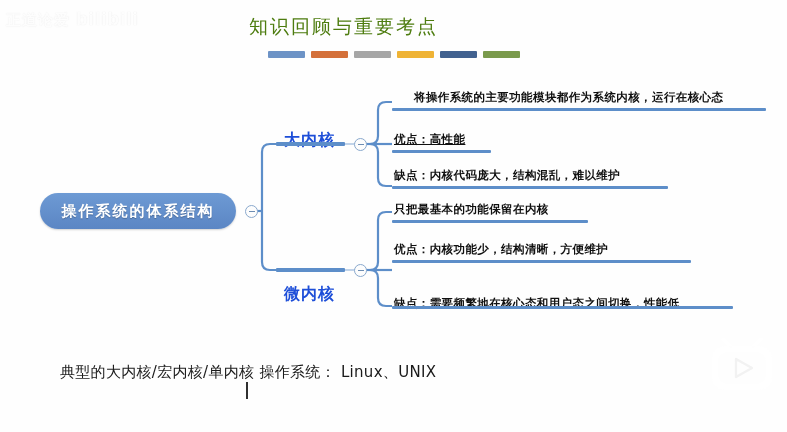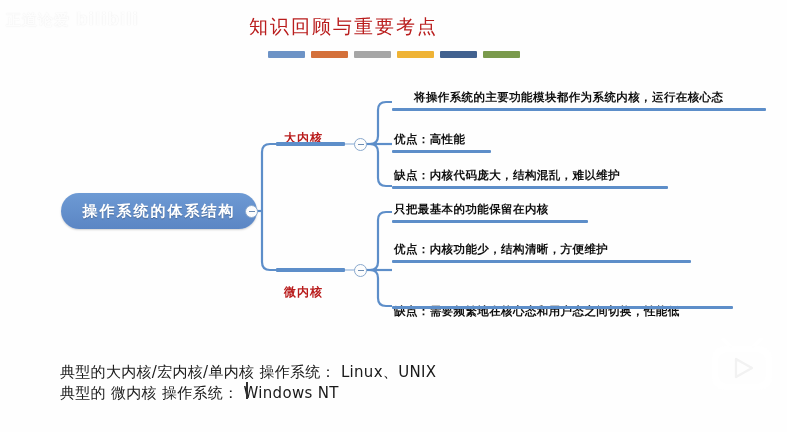--- a/index.html
+++ b/index.html
@@ -44,21 +44,21 @@
   }
 
   
   .title {
     position: absolute;
     left: 0; top: 14px;
     width: 687px;
     text-align: center;
     font-size: 19px;
     font-weight: normal;
-    color: #b91c1c;
+    color: #4d7c0f;
     letter-spacing: 2px;
     font-family: "DejaVu Sans", "Liberation Sans", sans-serif;
   }
   .title-bars {
     position: absolute;
     left: 268px; top: 51px;
     width: 252px;
     height: 8px;
     display: flex;
     gap: 6px;
@@ -71,42 +71,42 @@
 
   
   #map {
     position: absolute;
     left: 0; top: 0;
     width: 787px;
     height: 432px;
   }
   .root-node {
     position: absolute;
-    left: 61px; top: 193px;
+    left: 40px; top: 193px;
     width: 196px; height: 36px;
     background: linear-gradient(180deg,#6d9ad4 0%,#5b86c4 100%);
     border-radius: 18px;
     box-shadow: 0 1px 2px rgba(0,0,0,.18);
     display: flex;
     align-items: center;
     justify-content: center;
   }
   .root-node span {
     color: #ffffff;
     font-size: 15px;
     font-weight: bold;
     letter-spacing: 2px;
     font-family: "DejaVu Sans","Liberation Sans",sans-serif;
     text-shadow: 0 1px 1px rgba(0,0,0,.25);
   }
 
   .branch-label {
     position: absolute;
-    font-size: 12px;
-    color: #b91c1c;
+    font-size: 16px;
+    color: #1d4ed8;
     font-weight: bold;
     letter-spacing: 1px;
     font-family: Liberation Serif, serif;
     white-space: nowrap;
   }
   .branch-underline {
     position: absolute;
     height: 4px;
     background: #5d8ec9;
     border-radius: 1px;
@@ -209,37 +209,36 @@
   <div class="branch-underline" style="left:276px; top:142px; width:69px;"></div>
   <div class="collapse" style="left:354px; top:138px;"></div>
 
   <div class="branch-label" style="left:284px; top:256px;margin-top:28px;">微内核</div>
   <div class="branch-underline" style="left:276px; top:268px; width:69px;"></div>
   <div class="collapse" style="left:354px; top:264px;"></div>
 
   <div class="leaf" style="left:394px; top:90px;margin-left:20px;">将操作系统的主要功能模块都作为系统内核，运行在核心态</div>
   <div class="leaf-underline" style="left:392px; top:108px; width:374px;"></div>
 
-  <div class="leaf" style="left:394px; top:132px;">优点：高性能</div>
+  <div class="leaf" style="left:394px; top:132px;text-decoration:underline;">优点：高性能</div>
   <div class="leaf-underline" style="left:392px; top:150px; width:99px;"></div>
 
   <div class="leaf" style="left:394px; top:168px;">缺点：内核代码庞大，结构混乱，难以维护</div>
   <div class="leaf-underline" style="left:392px; top:186px; width:276px;"></div>
 
   <div class="leaf" style="left:394px; top:202px;text-align:right;">只把最基本的功能保留在内核</div>
   <div class="leaf-underline" style="left:392px; top:220px; width:196px;"></div>
 
   <div class="leaf" style="left:394px; top:242px;text-align:right;">优点：内核功能少，结构清晰，方便维护</div>
   <div class="leaf-underline" style="left:392px; top:260px; width:299px;"></div>
 
-  <div class="leaf" style="left:394px; top:304px;">缺点：需要频繁地在核心态和用户态之间切换，性能低</div>
+  <div class="leaf" style="left:394px; top:296px;">缺点：需要频繁地在核心态和用户态之间切换，性能低</div>
   <div class="leaf-underline" style="left:392px; top:306px; width:341px;"></div>
 
   <div class="footer l1">典型的大内核/宏内核/单内核 操作系统： Linux、UNIX</div>
-  <div class="footer l2">典型的 微内核 操作系统： Windows NT</div>
   <div class="cursor"></div>
 
   <svg class="wm-logo" viewBox="0 0 70 58">
     <g fill="none" stroke="#ffffff" stroke-width="3.2" stroke-linecap="round" opacity="0.95">
       <line x1="16" y1="3" x2="24" y2="11"></line>
       <line x1="54" y1="3" x2="46" y2="11"></line>
     </g>
     <rect x="5" y="10" width="60" height="44" rx="13" ry="13" fill="#ffffff" opacity="0.96"></rect>
     <rect x="11" y="16" width="48" height="32" rx="9" ry="9" fill="#fdfdfd" opacity="0.55"></rect>
     <path d="M29,23 L45,32 L29,41 Z" fill="none" stroke="#f2f2f2" stroke-width="2.4" stroke-linejoin="round"></path>

